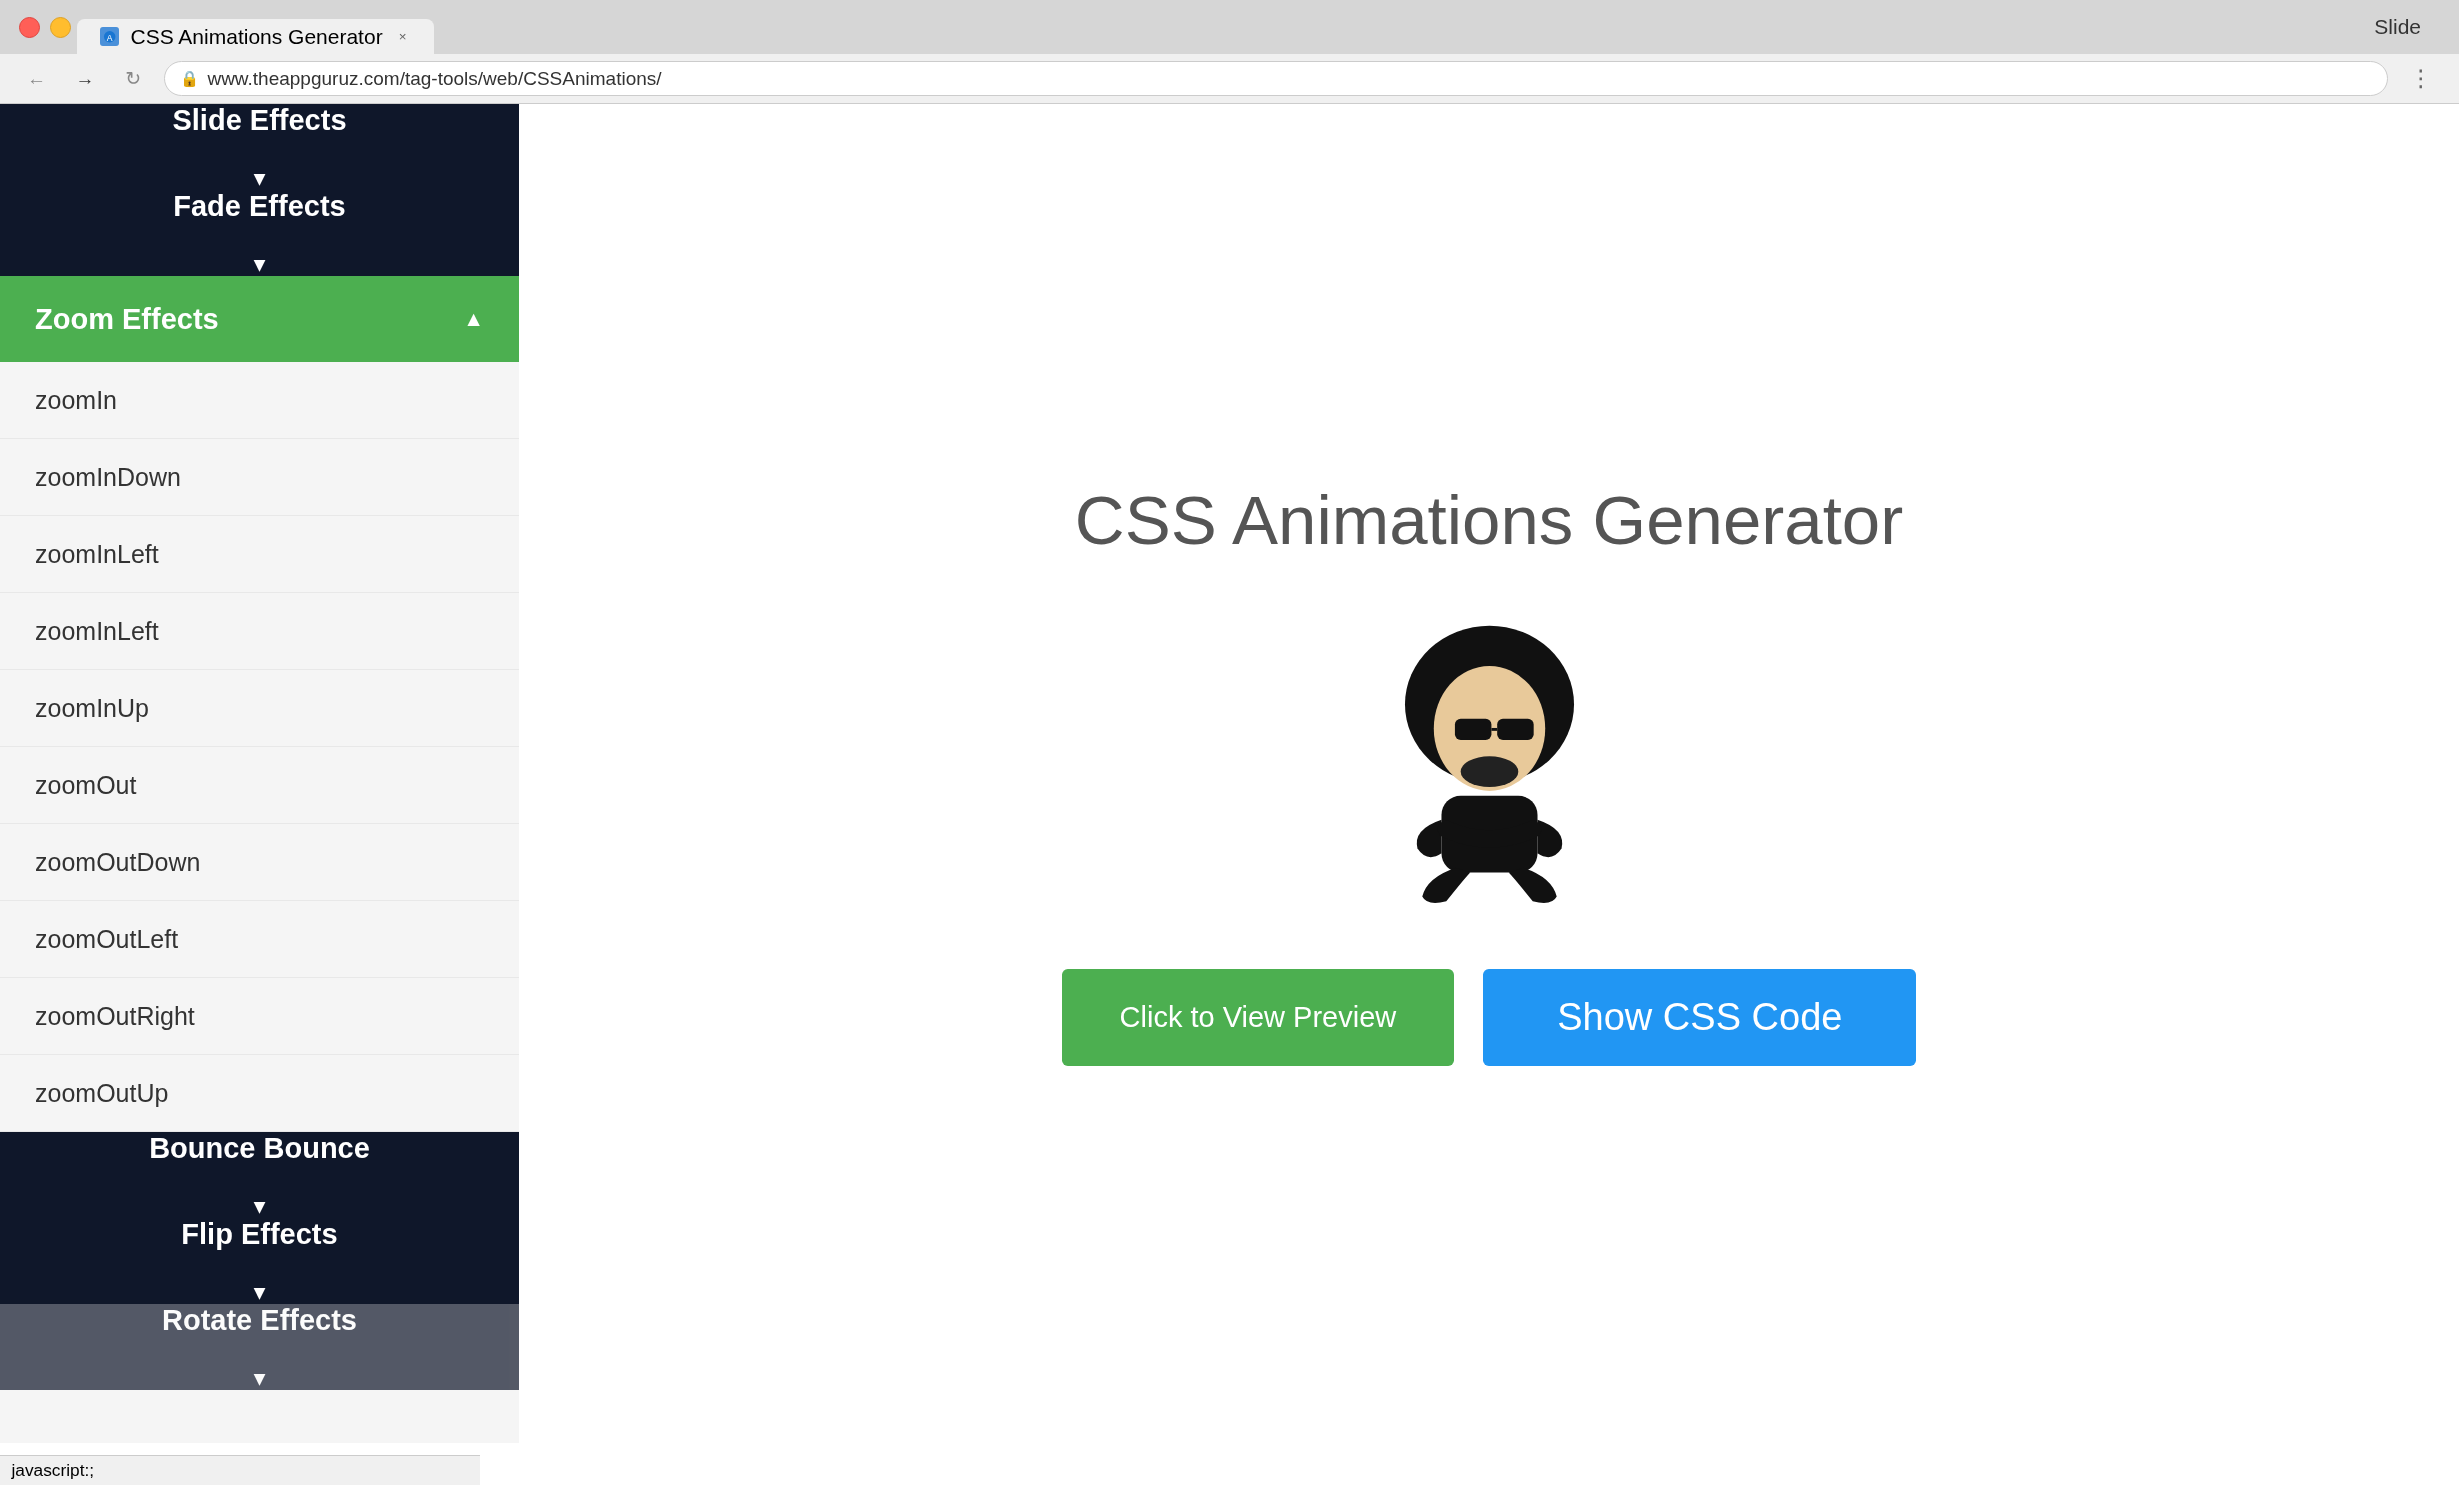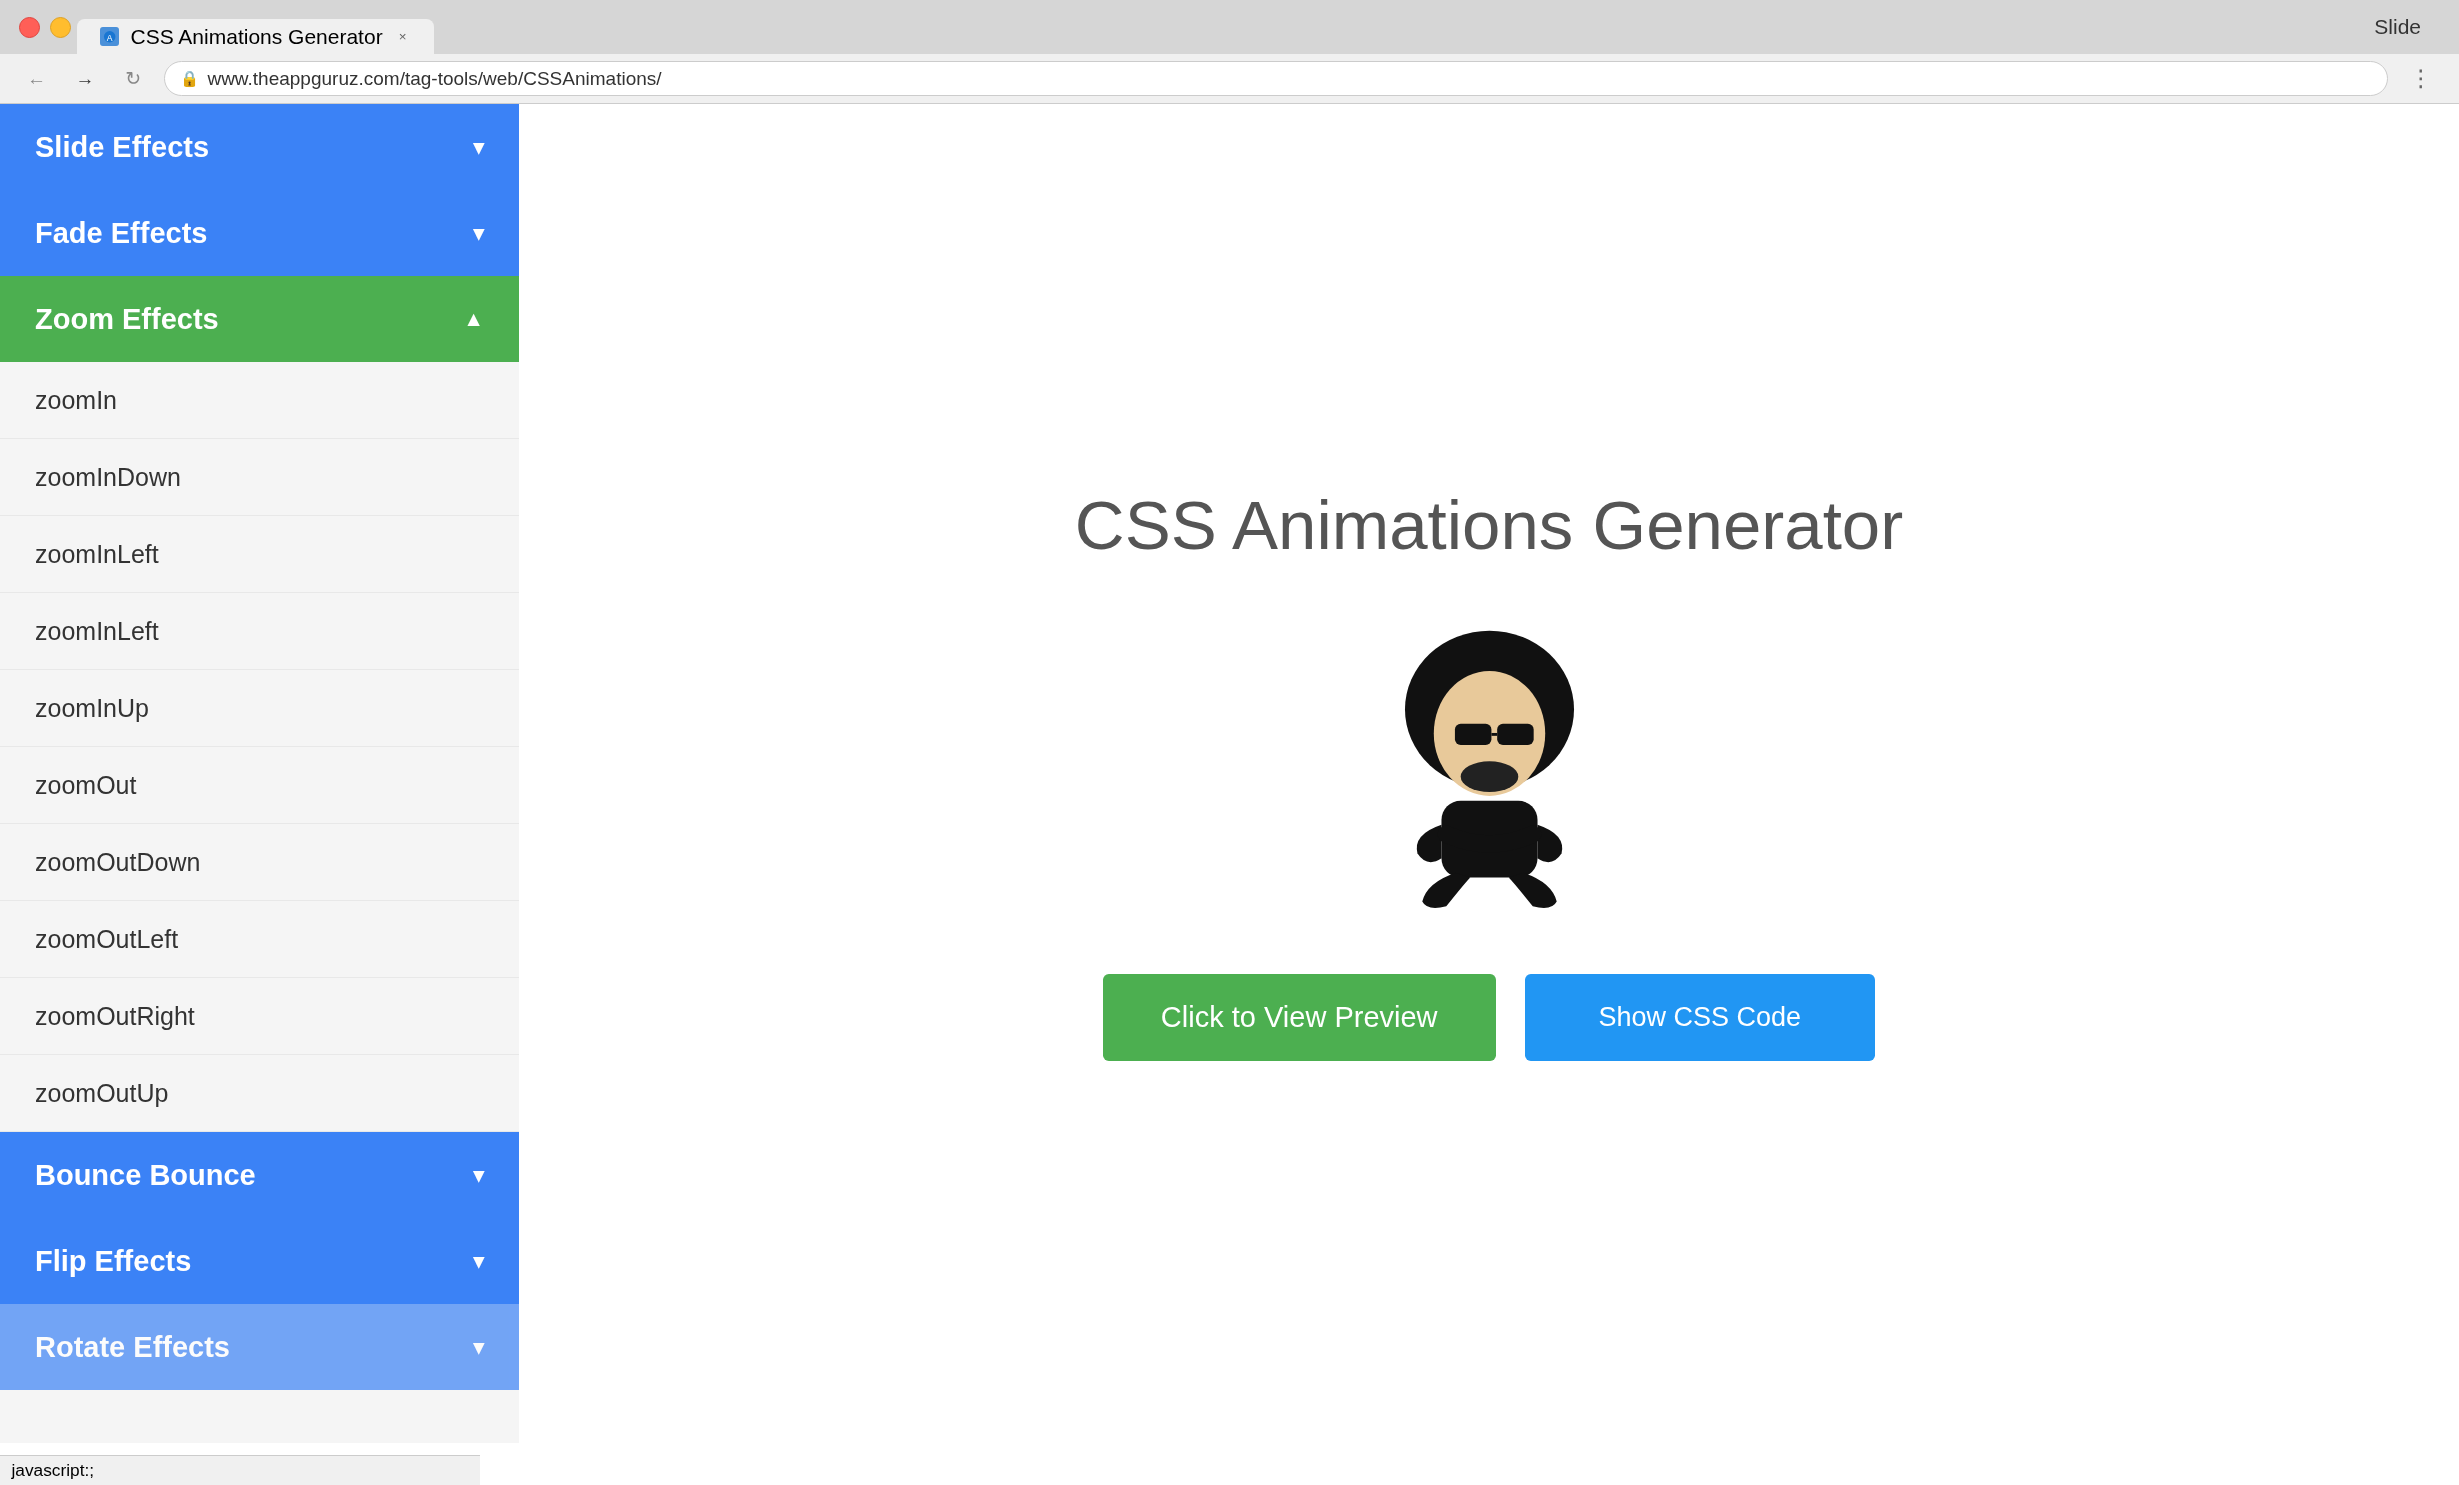--- a/index.html
+++ b/index.html
@@ -173,21 +173,22 @@
       justify-content: space-between;
       padding: 0 35px;
       height: 86px;
       cursor: pointer;
       color: white;
       font-size: 29px;
       font-weight: 600;
     }
 
     .sidebar-section-header.blue {
-      background: #3b82f6;
+      background: #0f172a;
+      flex-direction: column;
     }
 
     .sidebar-section-header.green {
       background: #4caf50;
     }
 
     .sidebar-section-header .arrow {
       font-size: 21px;
     }
 
@@ -245,21 +246,21 @@
       border-radius: 5.8px;
       cursor: pointer;
       font-weight: 500;
     }
 
     .btn-css {
       background: #2196f3;
       color: white;
       border: none;
       padding: 27px 74px;
-      font-size: 27px;
+      font-size: 38px;
       border-radius: 5.8px;
       cursor: pointer;
       font-weight: 500;
     }
 
     .status-bar {
       position: fixed;
       bottom: 0;
       left: 0;
       background: #f0f0f0;

